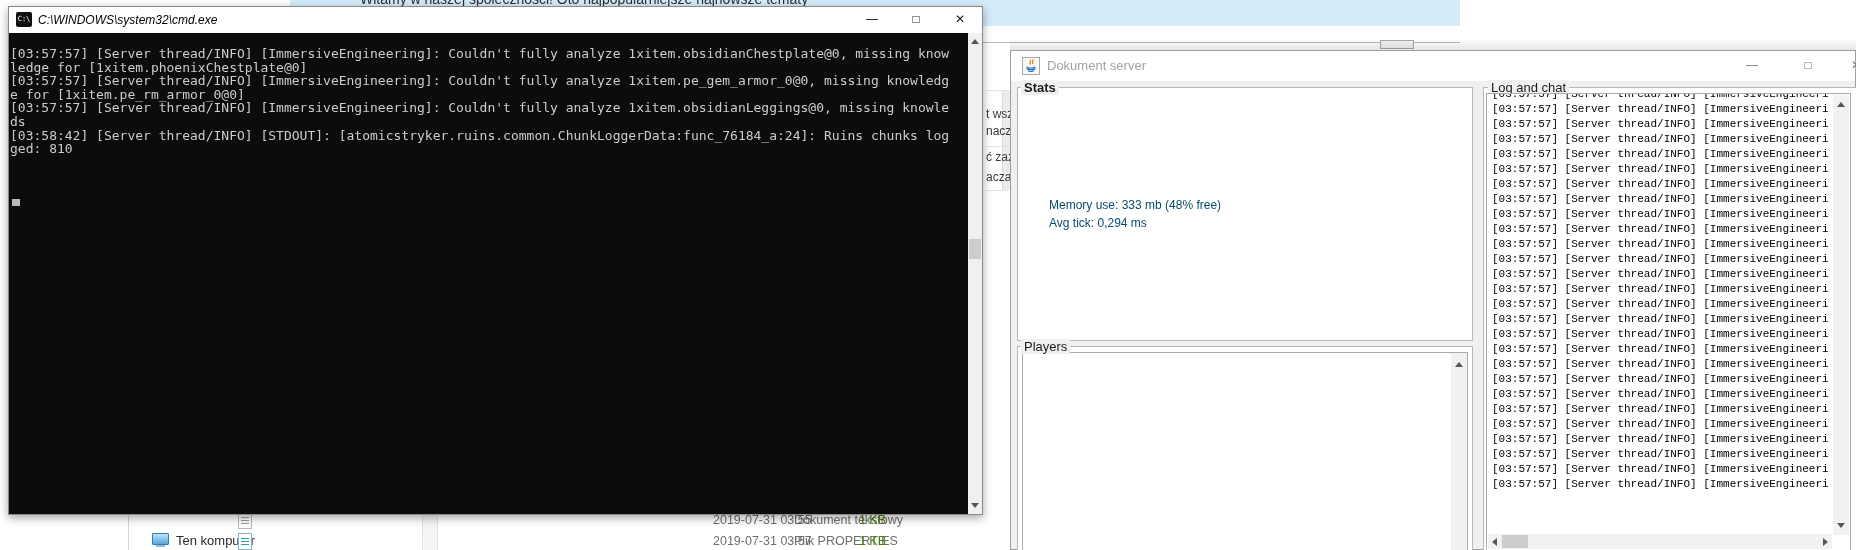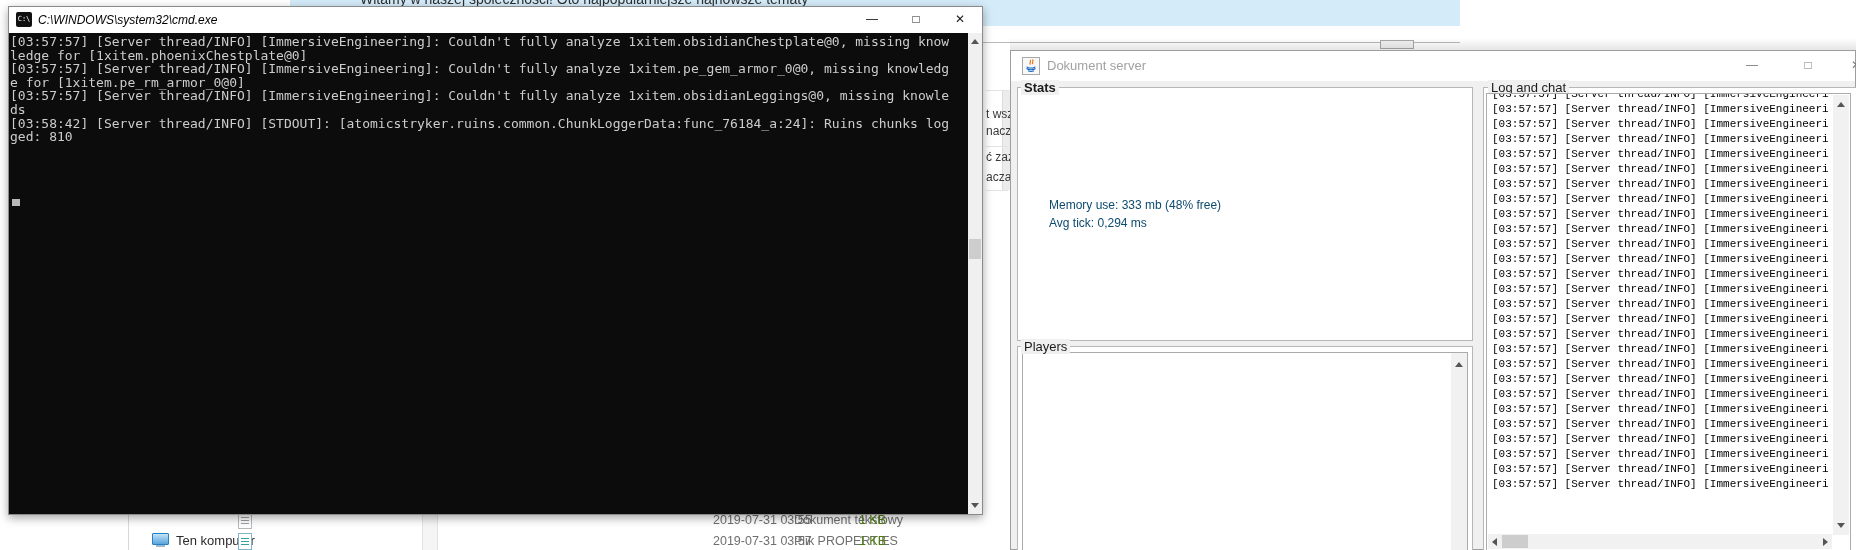--- a/index.html
+++ b/index.html
@@ -44,21 +44,21 @@
               border:1px solid #8a8a8a;box-sizing:border-box;box-shadow:0 3px 9px rgba(0,0,0,0.35);}
   .cmd-titlebar{position:absolute;left:0;top:0;right:0;height:26px;background:#ffffff;}
   .cmd-icon{position:absolute;left:7px;top:5px;width:16px;height:15px;background:#101010;border-radius:2px;
             color:#ffffff;font-size:7px;line-height:15px;text-align:center;font-family:"DejaVu Sans Mono",monospace;}
   .cmd-title{position:absolute;left:29px;top:6px;font-size:12px;color:#000000;white-space:nowrap;font-style:italic;}
   .winbtn{position:absolute;top:0;width:44px;height:26px;text-align:center;line-height:25px;
           font-size:12px;color:#1a1a1a;cursor:default;}
   .cmd-min{right:88px;} .cmd-max{right:44px;} .cmd-close{right:0;}
   .console{position:absolute;left:1px;top:26px;width:958px;height:481px;overflow:hidden;
            font-family:"DejaVu Sans Mono","Liberation Mono",monospace;font-size:13px;line-height:13.6px;
-           color:#cccccc;padding-top:2px;}
+           color:#cccccc;padding-top:14px;}
   .console div{white-space:pre;}
   .cursor{position:absolute;left:2px;top:166px;width:8px;height:7px;background:#b9b9b9;}
   .cmd-scrollbar{position:absolute;right:0;top:26px;width:14px;height:481px;background:#f0f0f0;}
   .cmd-thumb{position:absolute;left:1px;top:206px;width:12px;height:20px;background:#cdcdcd;}
   .tri{width:0;height:0;position:absolute;}
   .tri-up{border-left:4px solid transparent;border-right:4px solid transparent;border-bottom:5px solid #555;}
   .tri-down{border-left:4px solid transparent;border-right:4px solid transparent;border-top:5px solid #555;}
   .tri-left{border-top:4px solid transparent;border-bottom:4px solid transparent;border-right:5px solid #555;}
   .tri-right{border-top:4px solid transparent;border-bottom:4px solid transparent;border-left:5px solid #555;}
 

